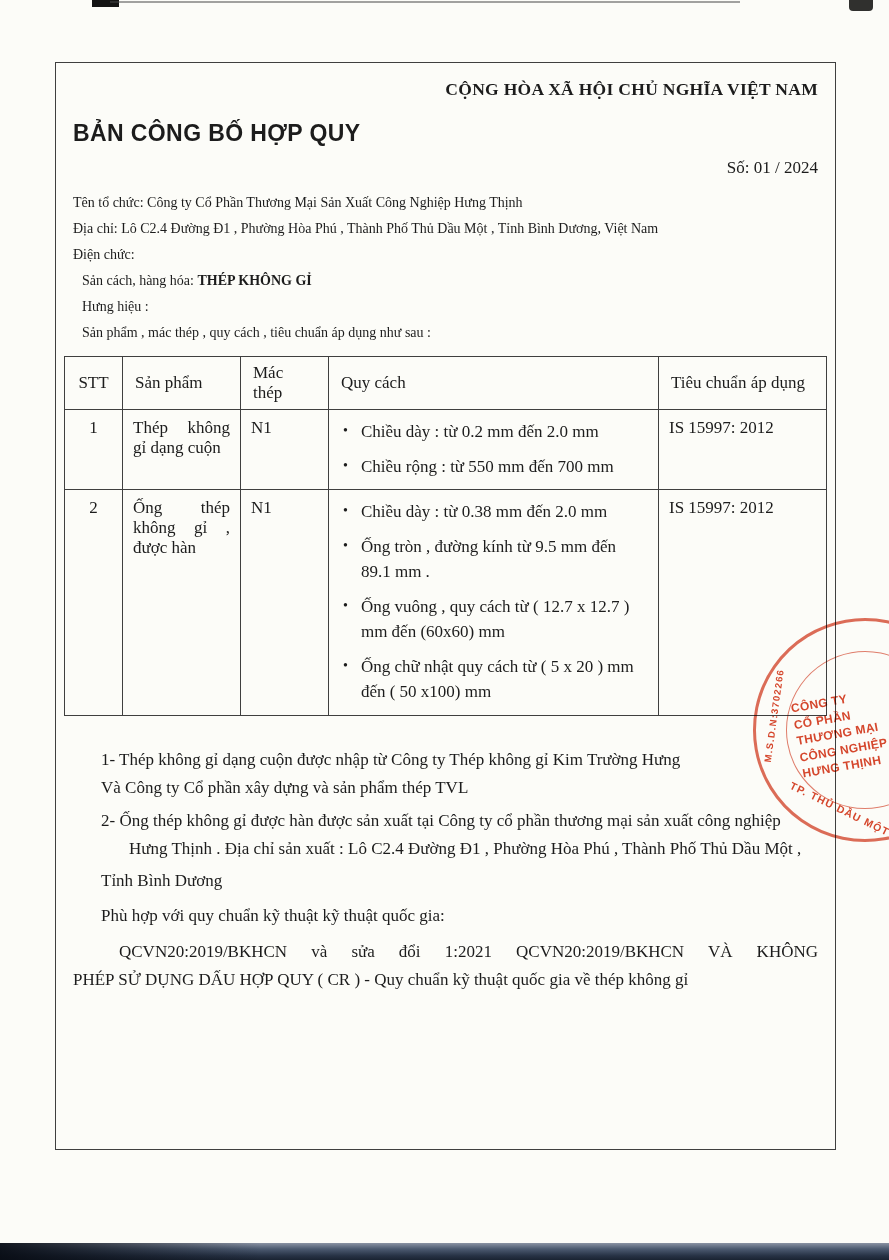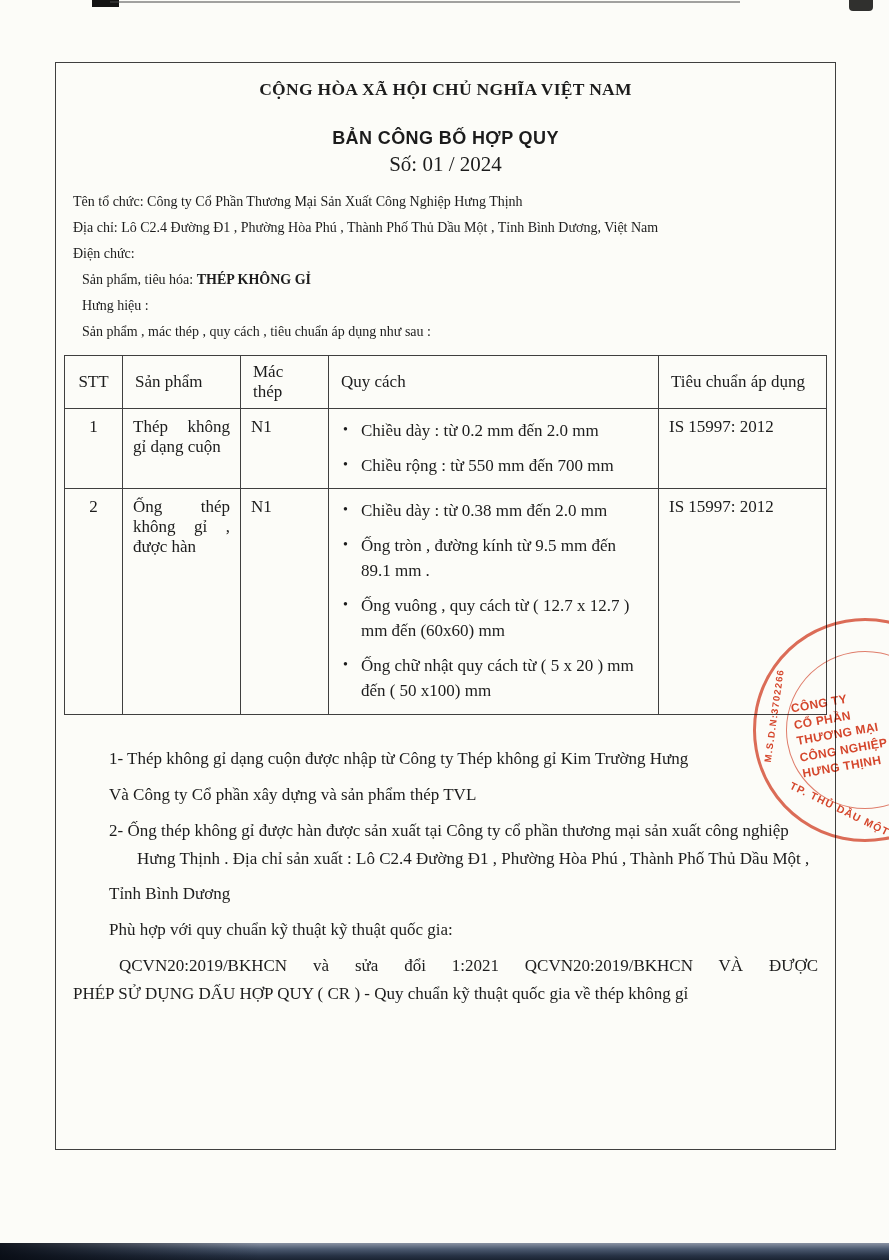--- a/index.html
+++ b/index.html
@@ -18,42 +18,42 @@
     background:linear-gradient(180deg,#8a93a3 0%,#4c5a70 35%,#273245 75%,#1a2332 100%); }
   .scan-band::before { content:""; position:absolute; left:0; top:0; bottom:0; width:260px;
     background:linear-gradient(90deg,rgba(8,12,20,.92),rgba(8,12,20,0)); }
 
   
   .frame {
     position:absolute; left:55px; top:62px; width:781px; height:1088px;
     border:1.6px solid #3f3f3f; padding:12px 17px 0 17px;
   }
 
-  .nat-header { text-align:center; font-weight:bold; font-size:17.5px; letter-spacing:.3px; margin-top:4px; }
+  .nat-header { text-align:right; font-weight:bold; font-size:17.5px; letter-spacing:.3px; margin-top:4px; }
   .motto-wrap { text-align:center; margin-top:7px; }
   .motto { display:inline-block; font-weight:bold; font-size:16.5px; border-bottom:1.8px solid #222; padding:0 12px 3px 12px; }
-  .title { text-align:center; font-family:"Liberation Sans", sans-serif; font-size:18px; font-weight:bold; letter-spacing:.4px; margin:28px 0 0 0; }
-  .doc-no { text-align:center; font-size:21px; margin-top:3px; }
+  .title { font-family:"Liberation Sans", sans-serif; font-size:23px; font-weight:bold; letter-spacing:.4px; margin:20px 0 0 0; }
+  .doc-no { text-align:right; font-size:17px; margin-top:11px; }
 
   .info { font-size:14px; line-height:1.72; margin-top:13px; }
   .info p { margin:2px 0; }
   .indent { padding-left:9px; }
   .b { font-weight:bold; }
 
   table { border-collapse:collapse; table-layout:fixed; width:762px; margin:11px 0 0 -9px; font-size:17px; }
   th, td { border:1.6px solid #3f3f3f; padding:8px 10px; vertical-align:top; text-align:left; }
   th { font-weight:normal; vertical-align:middle; height:40px; padding:6px 12px; }
   .center { text-align:center; }
   td.just { text-align:justify; }
   .qc-item { display:flex; gap:13px; margin:1px 0 9px 4px; line-height:1.5; }
   .qc-item:last-child { margin-bottom:2px; }
   .bullet { flex:0 0 auto; font-size:14px; padding-top:1px; }
 
   .notes { font-size:17px; line-height:1.64; margin-top:30px; padding-left:28px; }
-  .notes p { margin:8px; }
+  .notes p { margin:0; }
   .note2 { padding-left:28px; text-indent:-28px; margin-top:5px !important; }
   .province { margin-top:5px !important; }
   .conformity { margin-top:7px !important; }
   .std1 { margin:8px 0 0 -28px !important; text-indent:46px; text-align:justify; text-align-last:justify; }
   .std2 { margin:0 0 0 -28px !important; }
 
   
   .stamp {
     position:absolute; top:618px; right:-88px; width:224px; height:224px;
     border-radius:50%; border:3px solid rgba(214,72,48,.8);
@@ -85,21 +85,21 @@
 
     <div class="nat-header">CỘNG HÒA XÃ HỘI CHỦ NGHĨA VIỆT NAM</div>
 
     <div class="title">BẢN CÔNG BỐ HỢP QUY</div>
     <div class="doc-no">Số: 01 / 2024</div>
 
     <div class="info">
       <p>Tên tổ chức: Công ty Cổ Phần Thương Mại Sản Xuất Công Nghiệp Hưng Thịnh</p>
       <p>Địa chỉ: Lô C2.4 Đường Đ1 , Phường Hòa Phú , Thành Phố Thủ Dầu Một , Tỉnh Bình Dương, Việt Nam</p>
       <p>Điện chức:</p>
-      <p class="indent"><span>Sản phẩm, tiêu hóa: </span><span class="b">THÉP KHÔNG GỈ</span></p>
+      <p class="indent"><span>Sản cách, hàng hóa: </span><span class="b">THÉP KHÔNG GỈ</span></p>
       <p class="indent">Hưng hiệu :</p>
       <p class="indent">Sản phẩm , mác thép , quy cách , tiêu chuẩn áp dụng như sau :</p>
     </div>
 
     <table>
       <colgroup>
         <col style="width:58px">
           <col style="width:118px">
           <col style="width:88px">
           <col style="width:330px">
@@ -157,21 +157,21 @@
         </tr>
       </tbody>
     </table>
 
     <div class="notes">
       <p>1-  Thép không gỉ dạng cuộn được nhập từ Công ty Thép không gỉ Kim Trường Hưng</p>
       <p>Và Công ty Cổ phần xây dựng và sản phẩm thép TVL</p>
       <p class="note2">2-  Ống thép không gỉ được hàn được sản xuất tại Công ty cổ phần thương mại sản xuất công nghiệp Hưng Thịnh . Địa chỉ sản xuất : Lô C2.4 Đường Đ1 , Phường Hòa Phú , Thành Phố Thủ Dầu Một ,</p>
       <p class="province">Tỉnh Bình Dương</p>
       <p class="conformity">Phù hợp với quy chuẩn kỹ thuật kỹ thuật quốc gia:</p>
-      <p class="std1">QCVN20:2019/BKHCN và sửa đổi 1:2021 QCVN20:2019/BKHCN VÀ ĐƯỢC</p>
+      <p class="std1">QCVN20:2019/BKHCN và sửa đổi 1:2021 QCVN20:2019/BKHCN VÀ KHÔNG</p>
       <p class="std2">PHÉP SỬ DỤNG DẤU HỢP QUY ( CR ) -  Quy chuẩn kỹ thuật quốc gia về thép không gỉ</p>
     </div>
 
   </div>
 
   <div class="stamp">
     <div class="stamp-msdn">M.S.D.N:3702266</div>
     <div class="stamp-city">TP. THỦ DẦU MỘT</div>
     <div class="stamp-inner">
       <div>CÔNG TY</div>

